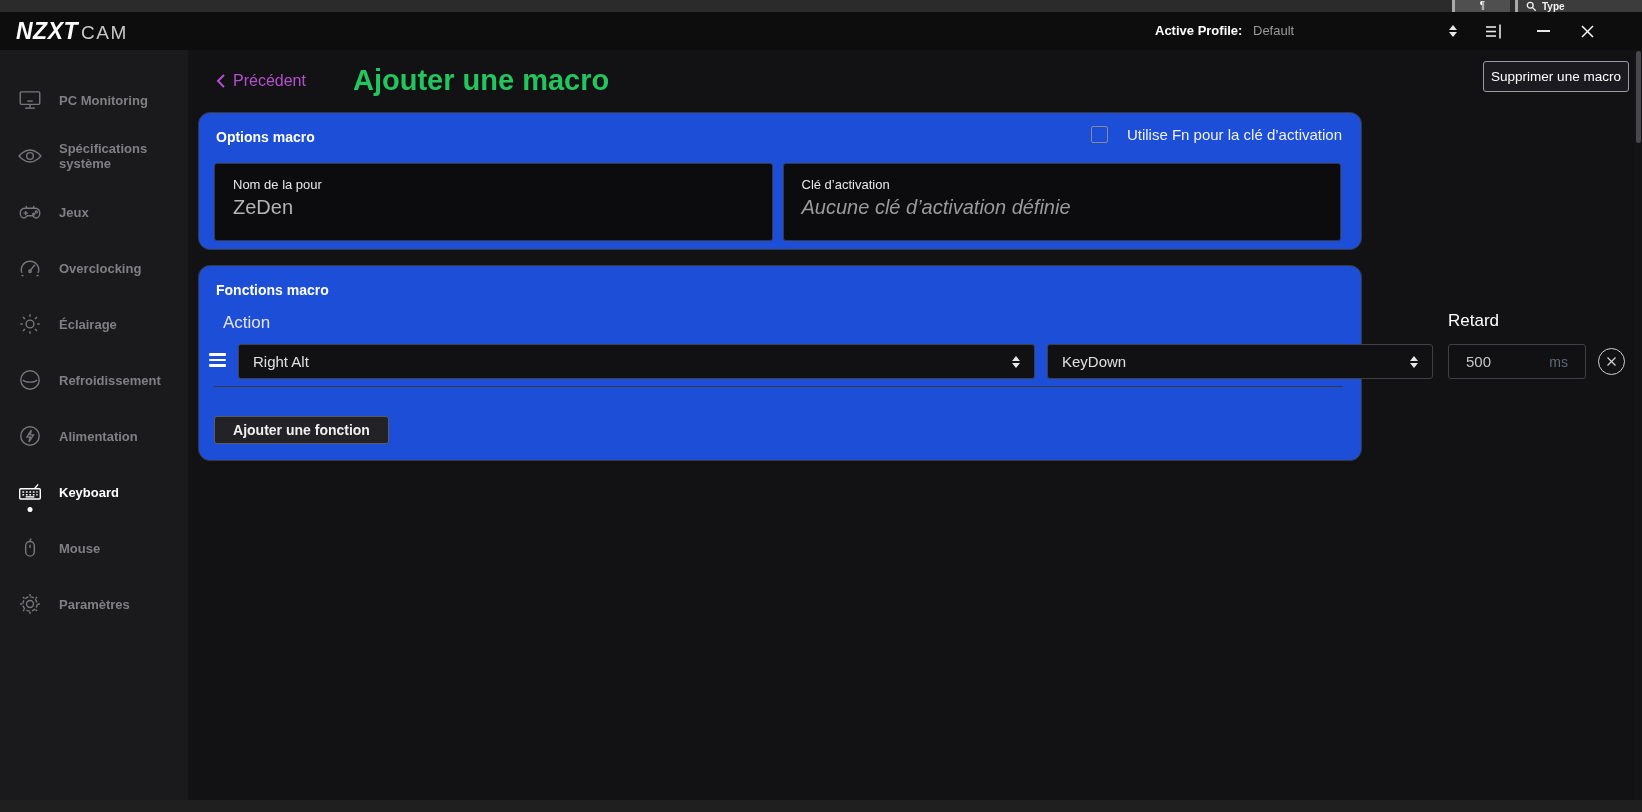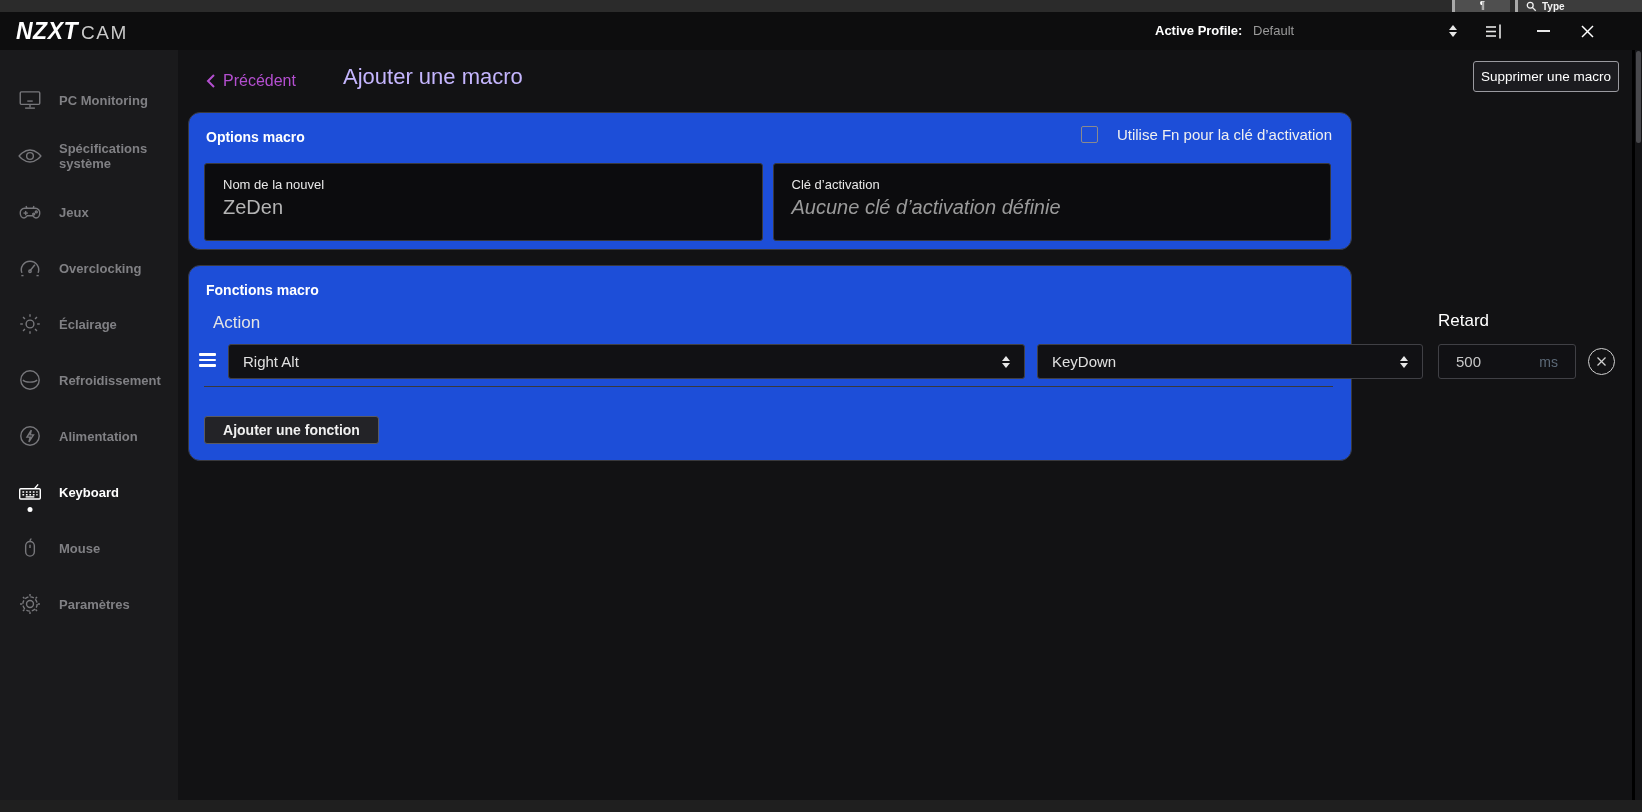--- a/index.html
+++ b/index.html
@@ -21,39 +21,39 @@
   .logo-cam { color:#c9c9c9; font-weight:300; font-size:19px; letter-spacing:1.5px; margin-left:3px; }
   .ap-label { position:absolute; left:1155px; top:11px; color:#fff; font-size:13px; font-weight:700; }
   .ap-value { position:absolute; left:1253px; top:11px; color:#9a9a9a; font-size:13px; }
   .tb-icon { position:absolute; top:0; height:38px; display:flex; align-items:center; justify-content:center; cursor:pointer; }
   .updown { display:flex; flex-direction:column; align-items:center; }
   .tri-up { width:0; height:0; border-left:4.5px solid transparent; border-right:4.5px solid transparent; border-bottom:5.5px solid #e8e8e8; margin-bottom:2px; }
   .tri-down { width:0; height:0; border-left:4.5px solid transparent; border-right:4.5px solid transparent; border-top:5.5px solid #e8e8e8; }
 
   
   .sidebar { position:absolute; top:50px; left:0; width:188px; bottom:12px; background:#1a1a1c; padding-top:22px; }
-  .content { position:absolute; top:50px; left:178px; width:1454px; bottom:12px; background:#121214; }
+  .content { position:absolute; top:50px; left:188px; width:1454px; bottom:12px; background:#121214; }
   .bottom-strip { position:absolute; bottom:0; left:0; width:1642px; height:12px; background:#1f1f1f; }
   .scrollbar { position:absolute; right:0; top:50px; bottom:12px; width:7px; background:#141416; }
   .scroll-thumb { position:absolute; top:1px; left:1px; width:5px; height:92px; background:#48484c; border-radius:3px; }
 
   
   .side-item { height:56px; display:flex; align-items:center; padding-left:17px; cursor:pointer; }
   .side-ico { width:26px; height:26px; position:relative; flex:0 0 26px; }
   .side-ico svg { stroke:#77777b; }
   .side-label { margin-left:16px; font-size:13px; font-weight:700; color:#808084; }
   .side-item.active .side-label { color:#fff; }
   .side-item.active .side-ico svg { stroke:#fff; }
   .side-item.active .side-ico::after { content:""; position:absolute; left:50%; bottom:-7px; transform:translateX(-50%);
        width:5px; height:5px; border-radius:50%; background:#fff; }
 
   
   .back-link { position:absolute; left:27px; top:22px; display:flex; align-items:center; gap:7px; cursor:pointer; }
   .back-link span { color:#b44fd0; font-size:16px; }
-  .page-title { position:absolute; left:165px; top:14px; color:#c4b5fd; font-size:22px; font-weight:400; }
+  .page-title { position:absolute; left:165px; top:14px; color:#22c55e; font-size:29px; font-weight:700; }
   .delete-btn { position:absolute; left:1295px; top:11px; width:146px; height:31px; background:#1b1b1f;
        border:1px solid #9a9aa0; border-radius:3px; color:#fff; font-size:13.5px;
        display:flex; align-items:center; justify-content:center; white-space:nowrap; overflow:hidden; cursor:pointer; }
 
   
   .card { position:absolute; left:10px; width:1164px; background:#1d4ed8; border:1px solid #39393d; border-radius:12px; }
   .card.options { top:62px; height:138px; }
   .card.functions { top:215px; height:196px; }
   .card-title { position:absolute; left:17px; top:16px; color:#fff; font-size:14px; font-weight:700; }
 
@@ -268,21 +268,21 @@
   <div class="delete-btn">Supprimer une macro</div>
 
   <div class="card options">
     <div class="card-title">Options macro</div>
     <div class="fn-check">
       <div class="checkbox"></div>
       <span class="cb-label">Utilise Fn pour la clé d’activation</span>
     </div>
     <div class="field-row">
       <div class="field-box">
-        <div class="field-label">Nom de la nouvel</div>
+        <div class="field-label">Nom de la pour</div>
         <div class="field-value">ZeDen</div>
       </div>
       <div class="field-box">
         <div class="field-label">Clé d’activation</div>
         <div class="field-value placeholder">Aucune clé d’activation définie</div>
       </div>
     </div>
   </div>
 
   <div class="card functions">

